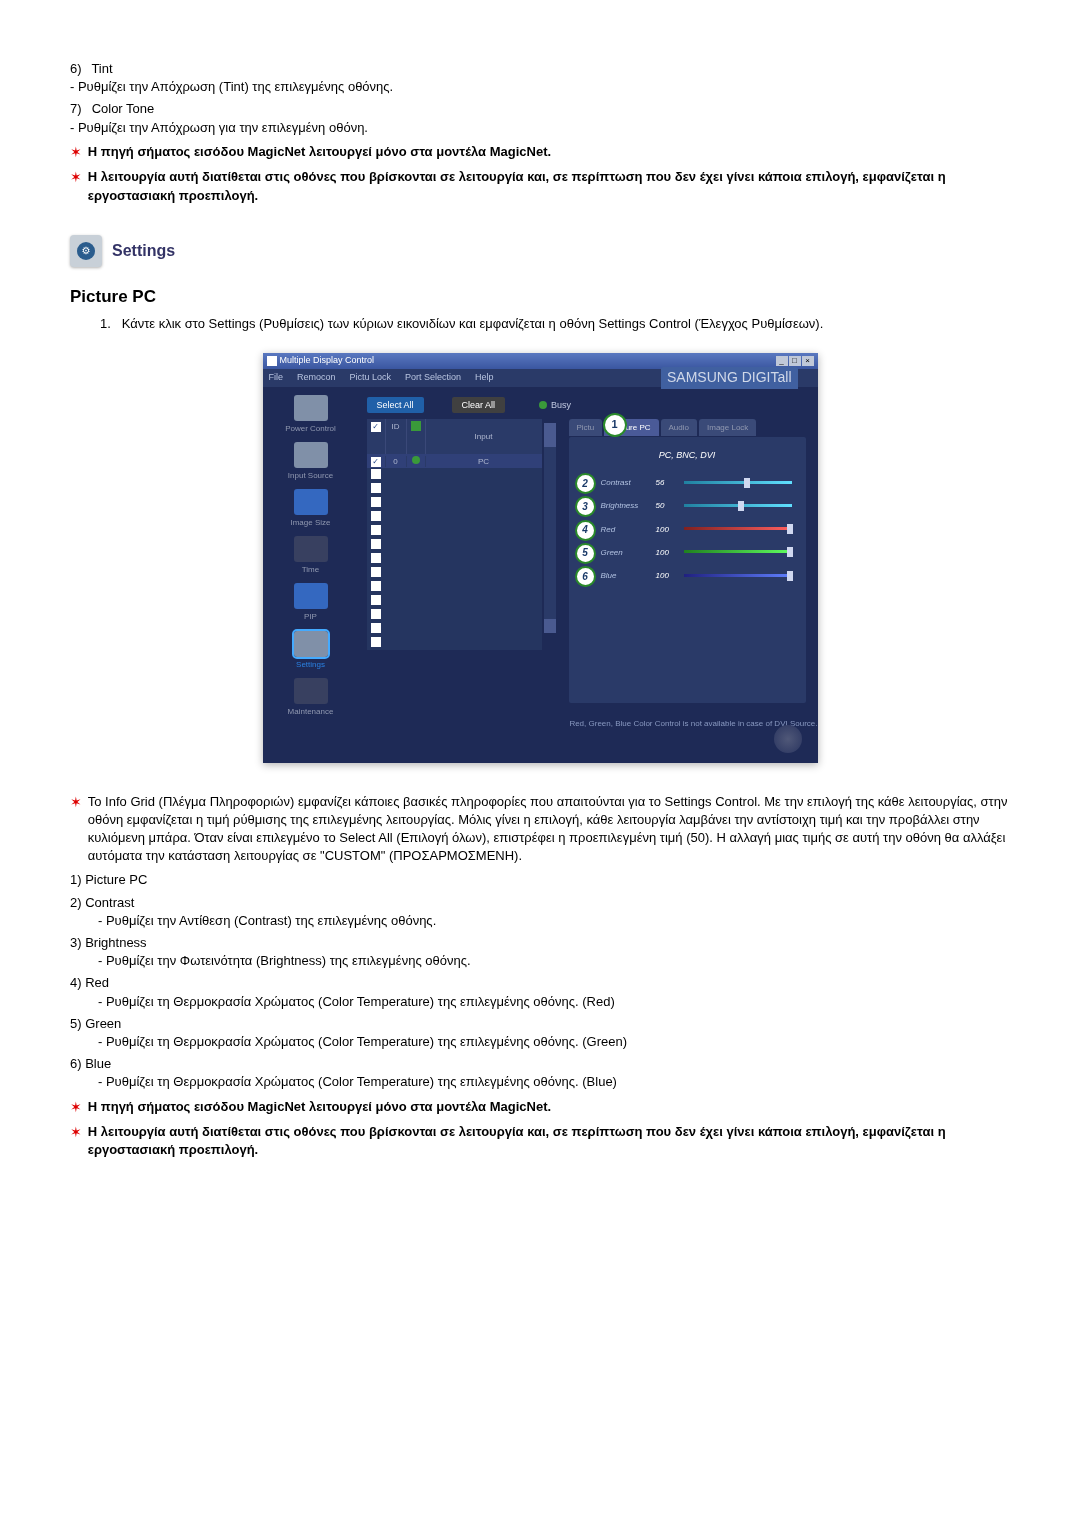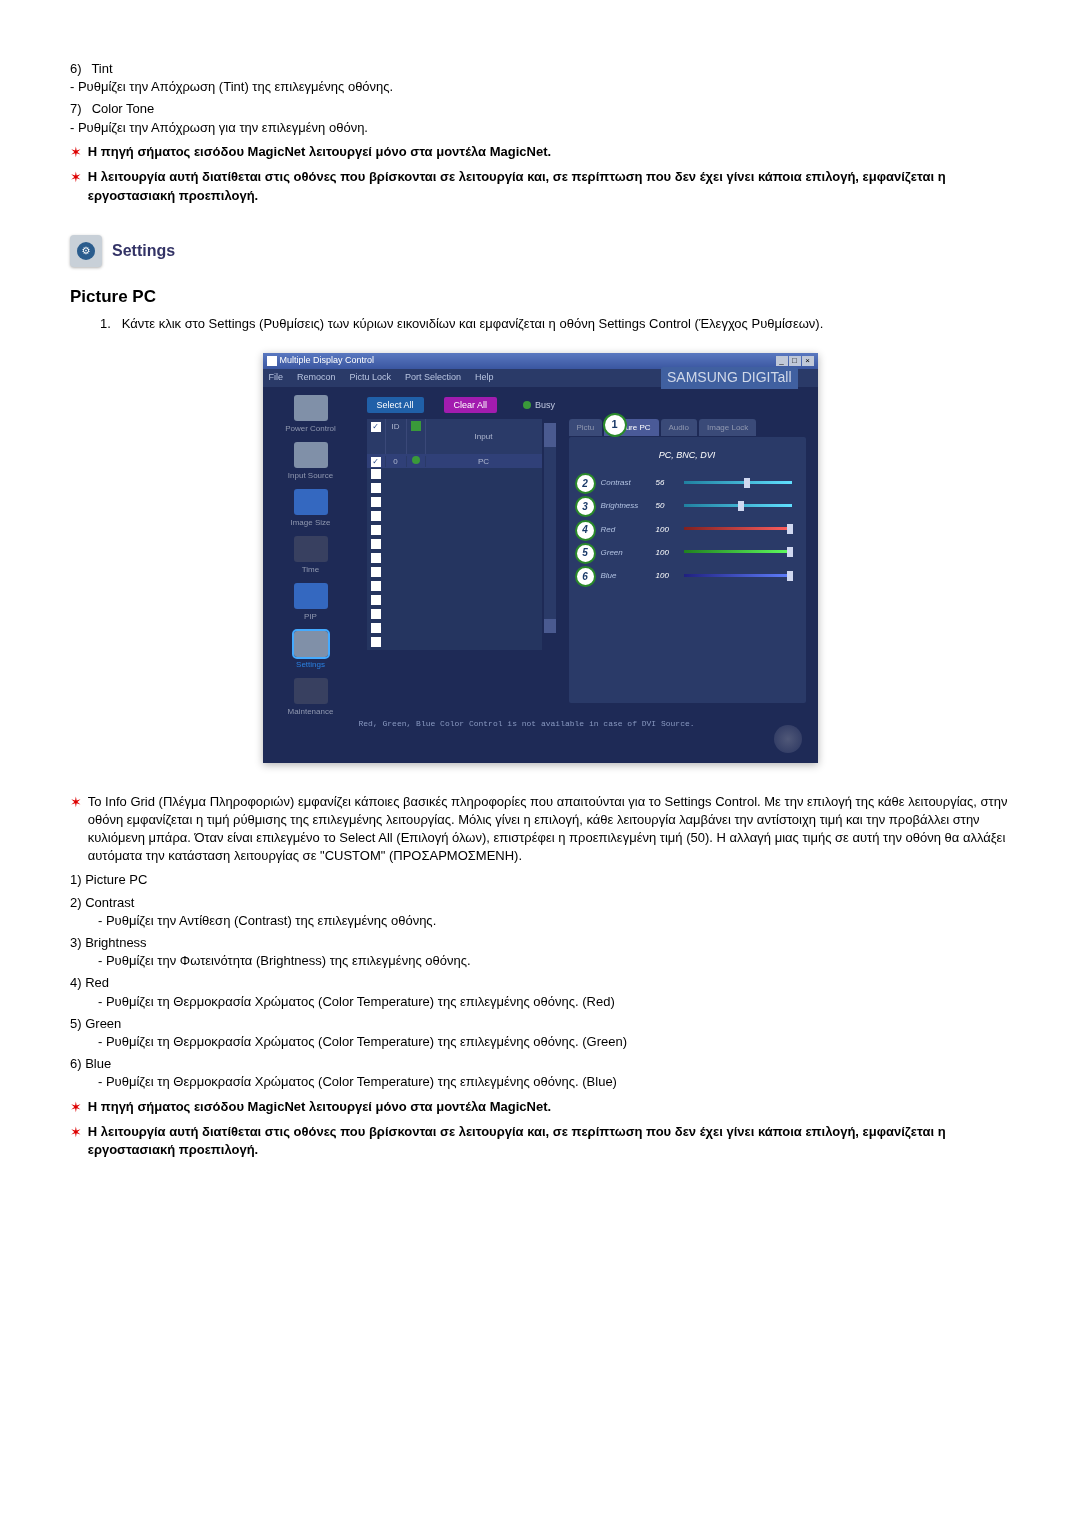--- a/index.html
+++ b/index.html
@@ -49,24 +49,24 @@
   .main-area { display: flex; height: calc(100% - 34px); }
   .sidebar { width: 88px; background: #1e2a56; padding: 8px 4px; }
   .sb-item { text-align: center; margin-bottom: 8px; }
   .sb-icon { width: 34px; height: 26px; margin: 0 auto 2px; background: #8090a8; border-radius: 3px; position: relative; }
   .sb-icon.blue { background: #3468c0; }
   .sb-icon.dark { background: #384060; }
   .sb-item.selected .sb-icon { outline: 2px solid #4af; }
   .sb-label { font-size: 8px; color: #9098b0; }
   .sb-item.selected .sb-label { color: #2a80e0; }
   .content { flex: 1; padding: 10px 8px 8px 8px; position: relative; }
-  .top-buttons { display: flex; gap: 20px; align-items: center; margin-bottom: 6px; }
+  .top-buttons { display: flex; gap: 28px; align-items: center; margin-bottom: 6px; }
   .btn { padding: 2px 10px; font-size: 9px; color: #fff; border-radius: 2px; }
   .btn-sel { background: #2060a8; }
-  .btn-clr { background: #a21caf; }
+  .btn-clr { background: #404040; }
   .busy { display: flex; align-items: center; gap: 4px; font-size: 9px; color: #c0c8e0; margin-left: 6px;}
   .busy-dot { width: 8px; height: 8px; border-radius: 50%; background: #3a9a3a; }
   .grid { width: 175px; background: #253560; }
   .grid-head { display: flex; background: #2a3a68; font-size: 8px; color: #b0b8d0; }
   .grid-head div:nth-child(1){width:18px;text-align:center;padding:2px 0;}
   .grid-head div:nth-child(2){width:20px;text-align:center;padding:2px 0;border-left:1px solid #3a4878;}
   .grid-head div:nth-child(3){width:18px;text-align:center;padding:2px 0;border-left:1px solid #3a4878;}
   .grid-head div:nth-child(4){flex:1;text-align:center;padding:12px 0;border-left:1px solid #3a4878;}
   .grid-row { display: flex; font-size: 8px; height: 14px; align-items: center; }
   .grid-row .c1{width:18px;text-align:center;}
@@ -92,21 +92,21 @@
   .slider-row .lbl { color:#b0c0e0; font-size:8px; width:55px; padding-left:22px;}
   .slider-row .val { color:#fff; font-size:8px; width:24px;}
   .slider-row .track { flex:1; height:4px; position:relative; margin:0 4px;}
   .slider-row .track-base{width:100%;height:3px;position:absolute;top:0;}
   .tr-cy{background:linear-gradient(to right,#2080a0,#60e0ff);}
   .tr-rd{background:linear-gradient(to right,#802020,#ff6060);}
   .tr-gr{background:linear-gradient(to right,#208020,#60ff60);}
   .tr-bl{background:linear-gradient(to right,#202080,#6080ff);}
   .thumb{position:absolute;top:-3px;width:6px;height:10px;background:#d0d8f0;}
   .slider-row .circ { position:absolute; left:-4px; top:-4px;}
-  .footer-note{position:absolute;bottom:34px;left:0;right:0;text-align:left;color:#8898c0;font-size:8px;font-family:Liberation Mono, monospace;}
+  .footer-note{position:absolute;bottom:34px;left:0;right:0;text-align:right;color:#8898c0;font-size:8px;}
   .footer-icon{position:absolute;bottom:10px;right:16px;width:28px;height:28px;border-radius:50%;background:radial-gradient(#505878,#2a3560);}
   .notes-block{margin-top:20px;}
   .num-list .nitem{margin:4px 0;}
   .num-list .ndesc{margin-left:28px;}
 </style>
 </head>
 <body>
 
 <div class="top-list">
   <div class="item">

